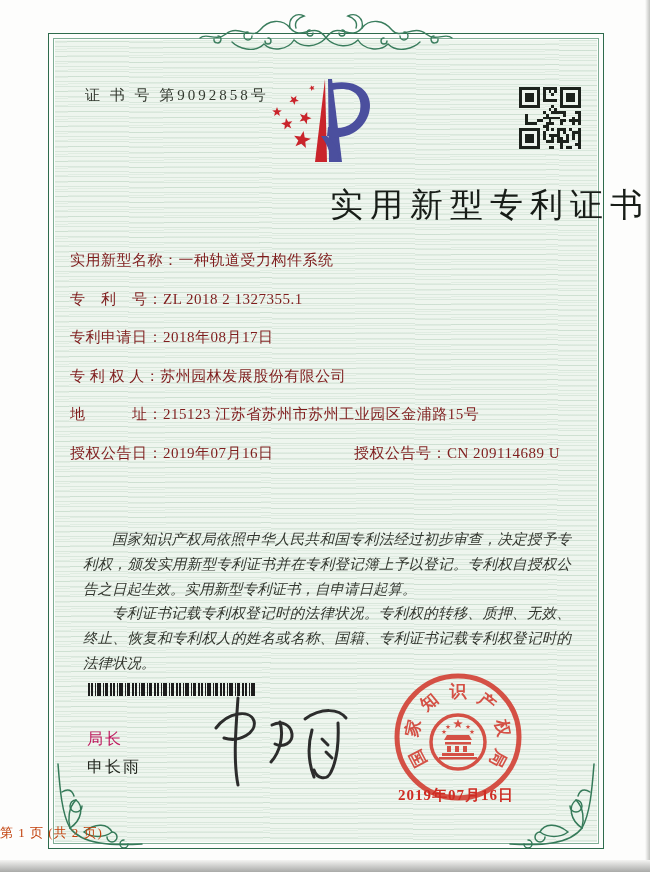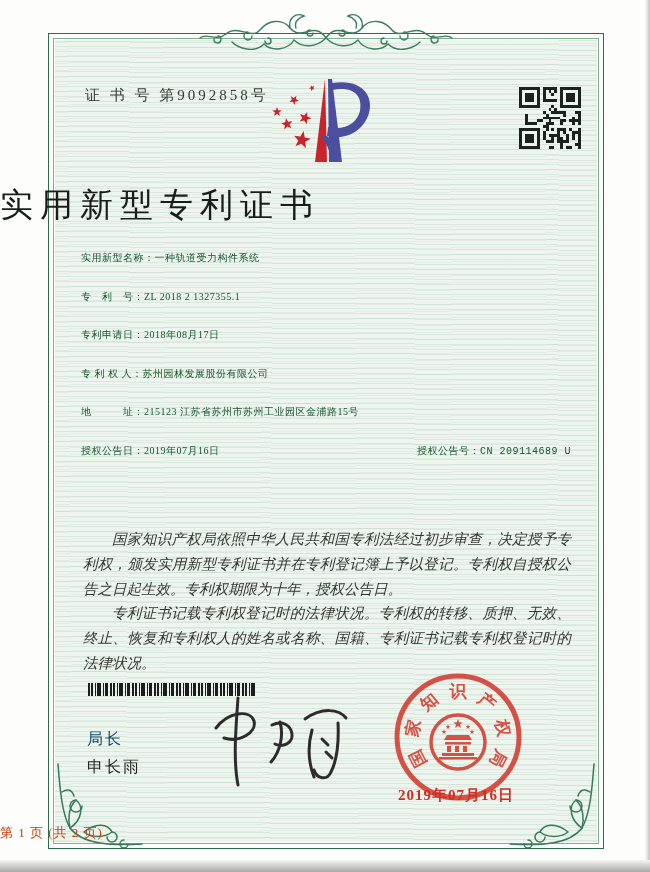--- a/index.html
+++ b/index.html
@@ -20,34 +20,34 @@
 
   
   .guilloche{position:absolute;left:55px;top:40px;width:542px;height:802px;
     background-color:#eef5ee;
     background-image:
       repeating-linear-gradient(0.4deg, rgba(106,160,122,0.16) 0 1px, rgba(255,255,255,0) 1px 5px),
       repeating-linear-gradient(-0.6deg, rgba(106,160,122,0.10) 0 1px, rgba(255,255,255,0) 1px 7px);}
 
   .abs{position:absolute;}
   .cert-no{left:85px;top:86px;font-size:15px;letter-spacing:3px;color:#32382e;}
-  .cert-title{left:0;top:183px;width:650px;text-align:left;font-size:33px;
+  .cert-title{left:0;top:183px;width:650px;text-align:right;font-size:33px;
     letter-spacing:7px;color:#181d18;font-weight:500;}
 
-  .fields{left:81px;top:251px;width:490px;font-size:10px;color:#14532d;}
+  .fields{left:70px;top:251px;width:490px;font-size:15px;color:#7f1d1d;}
   .frow{height:22px;margin-bottom:16.5px;letter-spacing:0.5px;white-space:nowrap;}
   .frow .lab{display:inline-block;}
   .grant-row{display:flex;justify-content:space-between;}
-  .grant-right{margin-left:52px;font-family:Liberation Mono, monospace;}
+  .grant-right{margin-left:52px;}
 
   .bodytext{left:83px;top:527px;width:488px;font-size:14.5px;line-height:24.8px;
     color:#32362e;font-style:italic;}
   .bodytext p{margin:0;text-indent:2em;text-align:justify;}
 
-  .signer-title{left:87px;top:729px;font-size:16px;letter-spacing:2px;color:#0c4a6e;}
+  .signer-title{left:87px;top:729px;font-size:16px;letter-spacing:2px;color:#be185d;}
   .signer-name{left:87px;top:757px;font-size:16px;letter-spacing:2px;color:#23271f;}
 
   .seal-date{left:398px;top:786px;font-size:15px;font-weight:bold;letter-spacing:1px;color:#cf2c23;}
   .footer-page{left:0;top:824px;width:650px;text-align:left;font-size:13px;color:#c2410c;letter-spacing:1px;}
 
   svg{display:block;}
 </style>
 </head>
 <body>
 
@@ -239,21 +239,21 @@
     <div class="frow"><span class="lab">专利申请日：</span><span>2018年08月17日</span></div>
     <div class="frow"><span class="lab">专 利 权 人：</span><span>苏州园林发展股份有限公司</span></div>
     <div class="frow"><span class="lab">地　　　址：</span><span>215123 江苏省苏州市苏州工业园区金浦路15号</span></div>
     <div class="frow grant-row">
       <span><span>授权公告日：</span><span>2019年07月16日</span></span>
       <span class="grant-right"><span>授权公告号：</span><span>CN 209114689 U</span></span>
     </div>
   </div>
 
   <div class="abs bodytext">
-    <p>国家知识产权局依照中华人民共和国专利法经过初步审查，决定授予专利权，颁发实用新型专利证书并在专利登记簿上予以登记。专利权自授权公告之日起生效。专利权期限为十年，授权公告日。</p>
+    <p>国家知识产权局依照中华人民共和国专利法经过初步审查，决定授予专利权，颁发实用新型专利证书并在专利登记簿上予以登记。专利权自授权公告之日起生效。实用新型专利证书，自申请日起算。</p>
     <p>专利证书记载专利权登记时的法律状况。专利权的转移、质押、无效、终止、恢复和专利权人的姓名或名称、国籍、专利证书记载专利权登记时的法律状况。</p>
   </div>
 
   <svg class="abs" style="left:88px;top:683px;" width="170" height="13" viewBox="0 0 170 13">
       <rect x="0" y="0" width="2" height="13" fill="#1d1d1d"></rect>
       <rect x="3" y="0" width="2" height="13" fill="#1d1d1d"></rect>
       <rect x="7" y="0" width="1" height="13" fill="#1d1d1d"></rect>
       <rect x="9" y="0" width="4" height="13" fill="#1d1d1d"></rect>
       <rect x="15" y="0" width="1" height="13" fill="#1d1d1d"></rect>
       <rect x="17" y="0" width="3" height="13" fill="#1d1d1d"></rect>

